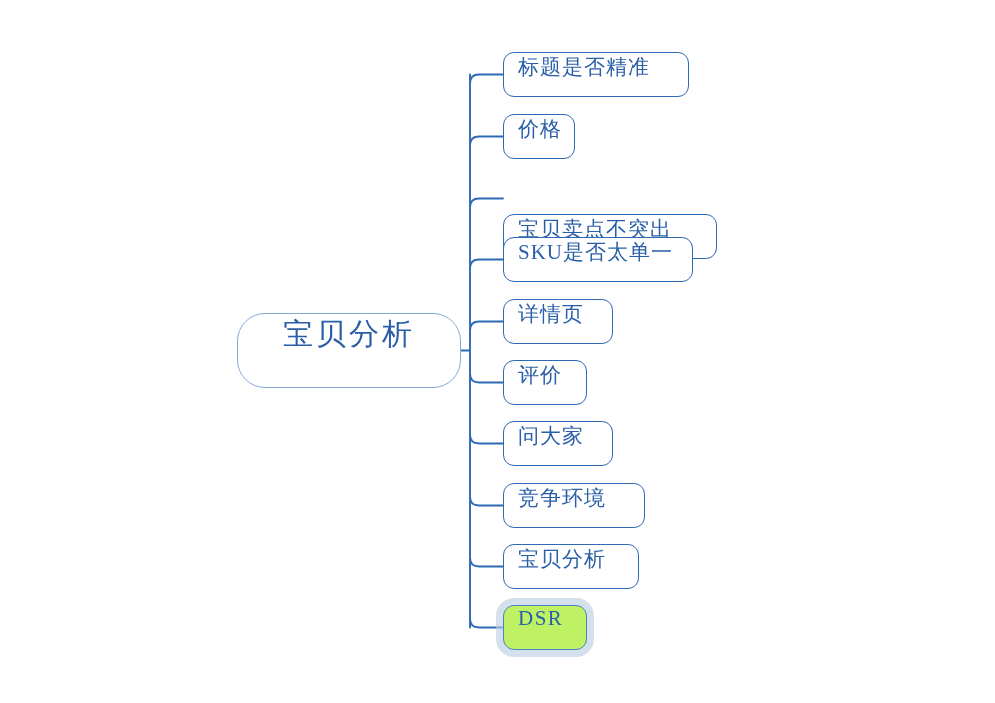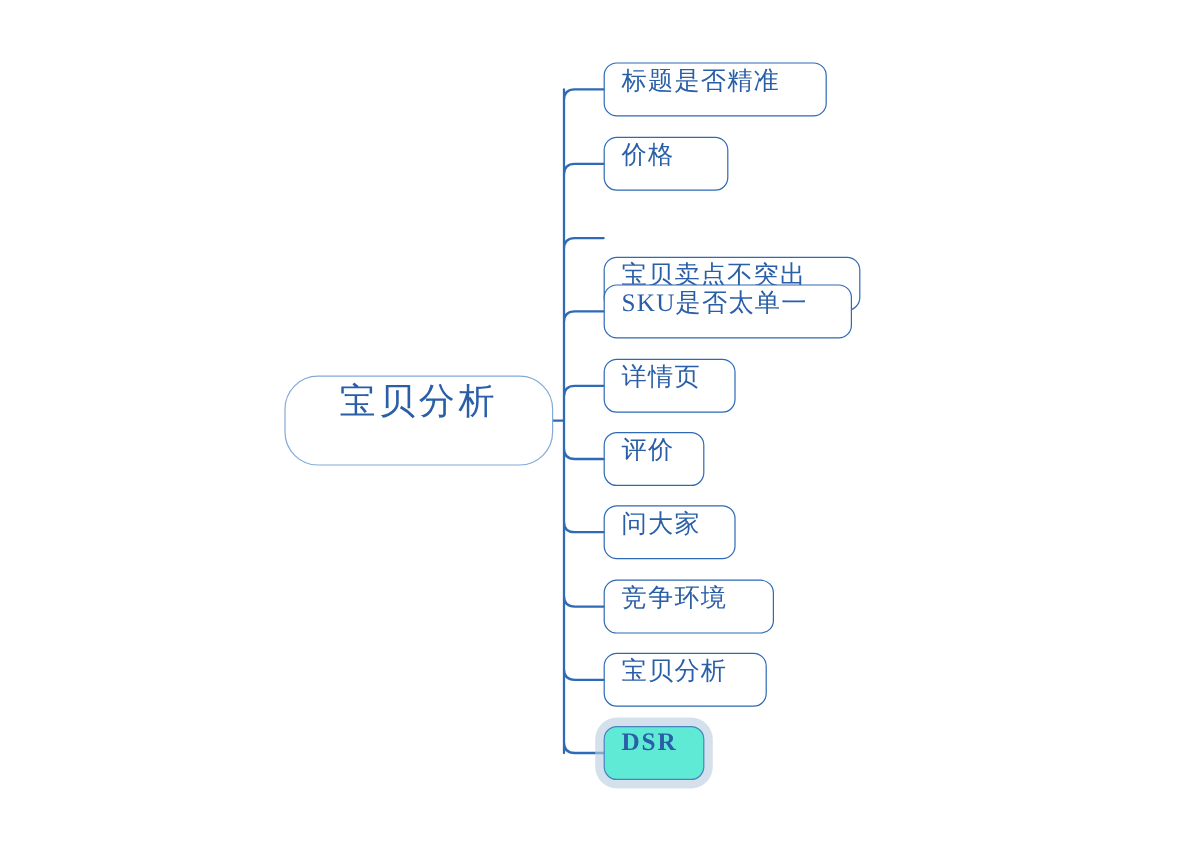--- a/index.html
+++ b/index.html
@@ -39,24 +39,23 @@
     left:503px;height:45px;
     padding-left:14px;padding-right:14px;
   }
   .child .label{
     font-size:21px;letter-spacing:1px;
     font-family:"Liberation Serif","DejaVu Serif",serif;
   }
 
   
   .child.selected{
-    background:#5eead4;
+    background:#bef264;
     border:1.6px solid #4a83c0;
     box-shadow:0 0 0 7px rgba(186,206,224,0.62);
-    font-weight:bold;
   }
   .child.selected .label{
     font-family:"Liberation Serif","DejaVu Serif",serif;
     letter-spacing:1.5px;
   }
 </style>
 </head>
 <body>
 
 <div id="canvas">
@@ -68,27 +67,27 @@
   </svg>
 
   <div class="node" id="node-root">
     <span class="label">宝贝分析</span>
   </div>
 
   <div id="children">
       <div class="node child" style="top: 52px; width: 186px;">
         <span class="label">标题是否精准</span>
       </div>
-      <div class="node child" style="top: 114px; width: 104px;">
+      <div class="node child" style="top: 114px; width: 72px;">
         <span class="label">价格</span>
       </div>
       <div class="node child" style="top: 176px; width: 214px; margin-top: 38px;">
         <span class="label">宝贝卖点不突出</span>
       </div>
-      <div class="node child" style="top: 237px; width: 207px;">
+      <div class="node child" style="top: 237px; width: 190px;">
         <span class="label">SKU是否太单一</span>
       </div>
       <div class="node child" style="top: 299px; width: 110px;">
         <span class="label">详情页</span>
       </div>
       <div class="node child" style="top: 360px; width: 84px;">
         <span class="label">评价</span>
       </div>
       <div class="node child" style="top: 421px; width: 110px;">
         <span class="label">问大家</span>

